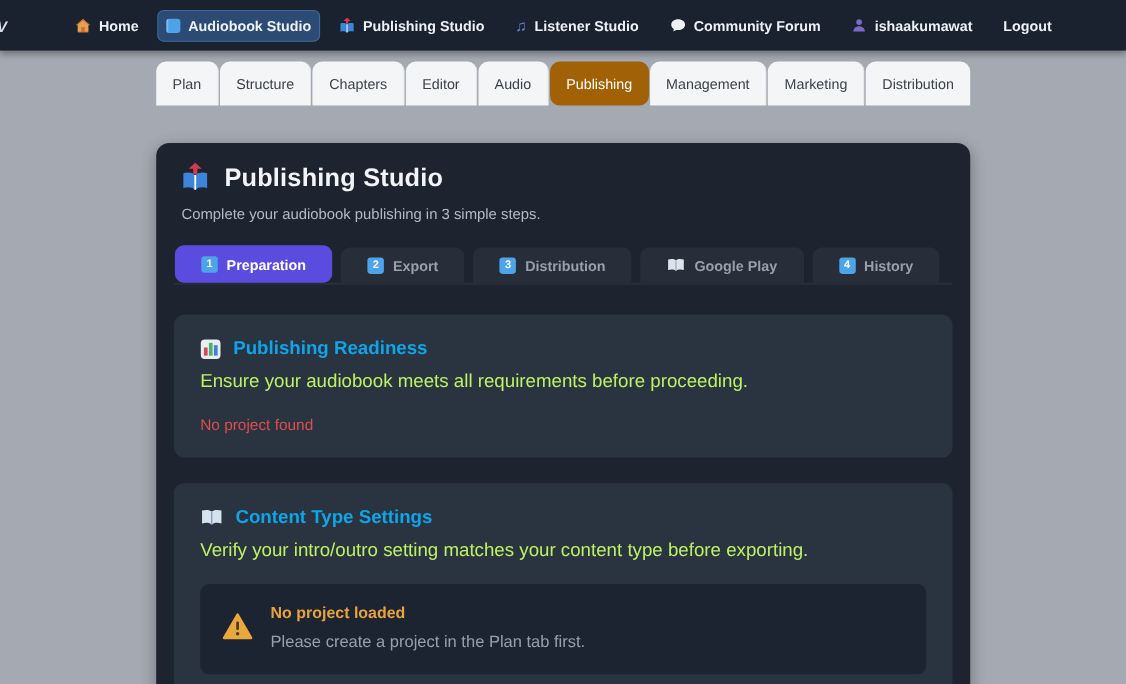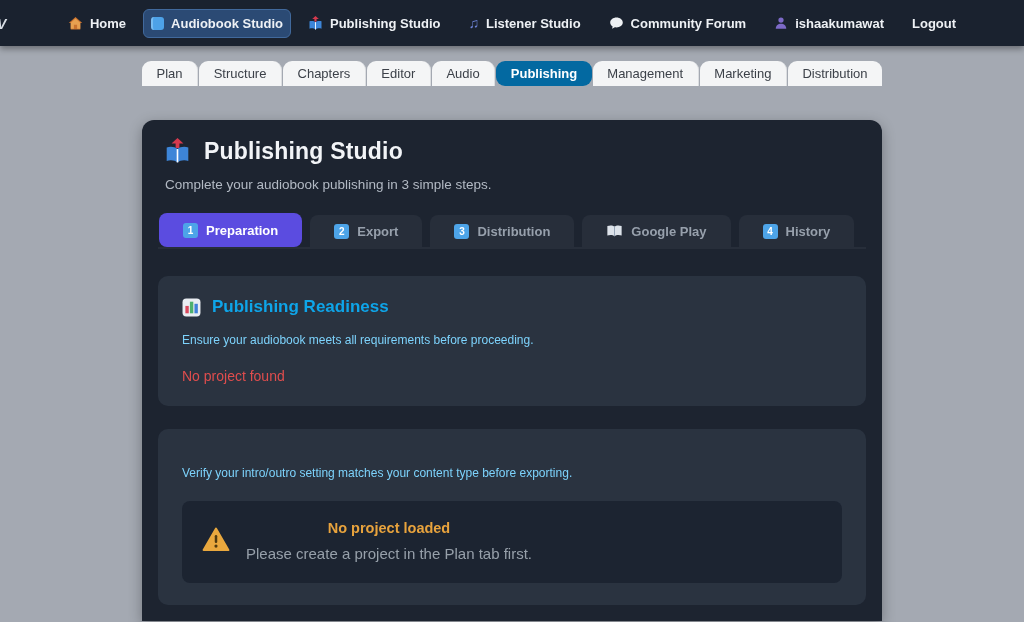--- a/index.html
+++ b/index.html
@@ -32,30 +32,30 @@
   .music-glyph { color: #6e84d8; font-size: 14px; line-height: 1; }
   .resources-icon { position: relative; width: 14px; height: 14px; }
   .resources-icon i { position: absolute; width: 8px; height: 8px; border-radius: 2px; display:block; }
   .resources-icon .sq-red   { left: 0; top: 0; background: #d85f6e; }
   .resources-icon .sq-green { left: 5px; top: 2px; background: #54b478; }
   .resources-icon .sq-blue  { left: 3px; top: 6px; background: #4a82d8; }
   .icon-svg { display: block; }
 
   
   .content-col { width: 740px; margin: 0 auto; }
-  .tabstrip { display: flex; margin-top: 15px; height: 25px; }
+  .tabstrip { display: flex; margin-top: 10px; height: 40px; }
   .wtab {
     flex: 1 1 auto; display: flex; align-items: center; justify-content: center;
     background: #f4f5f6; color: #3c4149; font-size: 13px;
     border-radius: 9px 9px 0 0; margin-right: 1px; cursor: pointer;
     border-right: 1px solid #dcdee1; padding: 0 6px; white-space: nowrap;
   }
   .wtab:last-child { border-right: none; margin-right: 0; }
   .wtab.active {
-    background: #0369a1; color: #ffffff; font-weight: 700;
+    background: #a16207; color: #ffffff; font-weight: 400;
     border-radius: 9px; border-right: none;
   }
 
   
   .studio-card {
     margin-top: 34px; background: #1d2430; border-radius: 12px 12px 0 0;
     padding: 18px 16px 16px 16px; min-height: 460px;
     box-shadow: 0 4px 14px rgba(0,0,0,0.3);
   }
   .studio-header { display: flex; align-items: center; gap: 13px; padding-left: 6px; }
@@ -79,29 +79,29 @@
     color: #ffffff; font-size: 10px; font-weight: 700;
     display: inline-flex; align-items: center; justify-content: center;
   }
 
   
   .section-card {
     background: #2a3340; border-radius: 10px; margin-top: 27px; padding: 21px 24px 22px 24px;
   }
   .section-heading { display: flex; align-items: center; gap: 11px; }
   .section-title { color: #0ea5e9; font-size: 17px; font-weight: 700; }
-  .section-desc { color: #7dd3fc; font-size: 12px; margin-top: 16px; }
+  .section-desc { color: #bef264; font-size: 17px; margin-top: 10px; }
   .error-text { color: #df4d4d; font-size: 14px; margin-top: 21px; }
 
   
   .warning-box {
     margin-top: 21px; background: #1c2431; border-radius: 8px;
     padding: 17px 20px 21px 20px; display: flex; gap: 16px; align-items: flex-start;
   }
-  .warning-texts { display: flex; flex-direction: column; gap: 9px; padding-top: 2px; align-items: center; }
+  .warning-texts { display: flex; flex-direction: column; gap: 9px; padding-top: 2px; }
   .warning-title { color: #e8a33d; font-size: 14.5px; font-weight: 700; }
   .warning-msg { color: #97a0aa; font-size: 15px; }
 </style>
 </head>
 <body>
 
 <div class="navbar">
   <div class="partial-logo">V</div>
 
   <div class="nav-item">
@@ -228,20 +228,29 @@
             <rect x="11.8" y="5.5" width="3.2" height="9" fill="#3f7fd8"></rect>
           </svg>
         </span>
         <span class="section-title">Publishing Readiness</span>
       </div>
       <div class="section-desc">Ensure your audiobook meets all requirements before proceeding.</div>
       <div class="error-text">No project found</div>
     </div>
 
     <div class="section-card" style="margin-top:23px;">
+      <div class="section-heading">
+        <span>
+          <svg class="icon-svg" width="21" height="17" viewBox="0 0 20 16">
+            <path d="M10 2.8 C8.2 1.2 4.8 1 1.6 2 L1.6 13.2 C4.8 12.2 8.2 12.4 10 14.2 C11.8 12.4 15.2 12.2 18.4 13.2 L18.4 2 C15.2 1 11.8 1.2 10 2.8 Z" fill="#d5e2f0"></path>
+            <path d="M10 2.8 L10 14.2" stroke="#7f90a6" stroke-width="1"></path>
+          </svg>
+        </span>
+        <span class="section-title">Content Type Settings</span>
+      </div>
       <div class="section-desc">Verify your intro/outro setting matches your content type before exporting.</div>
 
       <div class="warning-box">
         <span style="margin-top:9px;">
           <svg class="icon-svg" width="28" height="25" viewBox="0 0 24 22">
             <path d="M12 1.5 L22.8 20.2 H1.2 Z" fill="#e9a83e" stroke="#e9a83e" stroke-width="2" stroke-linejoin="round"></path>
             <rect x="10.9" y="7" width="2.2" height="7" rx="1.1" fill="#4f3a10"></rect>
             <circle cx="12" cy="16.8" r="1.4" fill="#4f3a10"></circle>
           </svg>
         </span>

